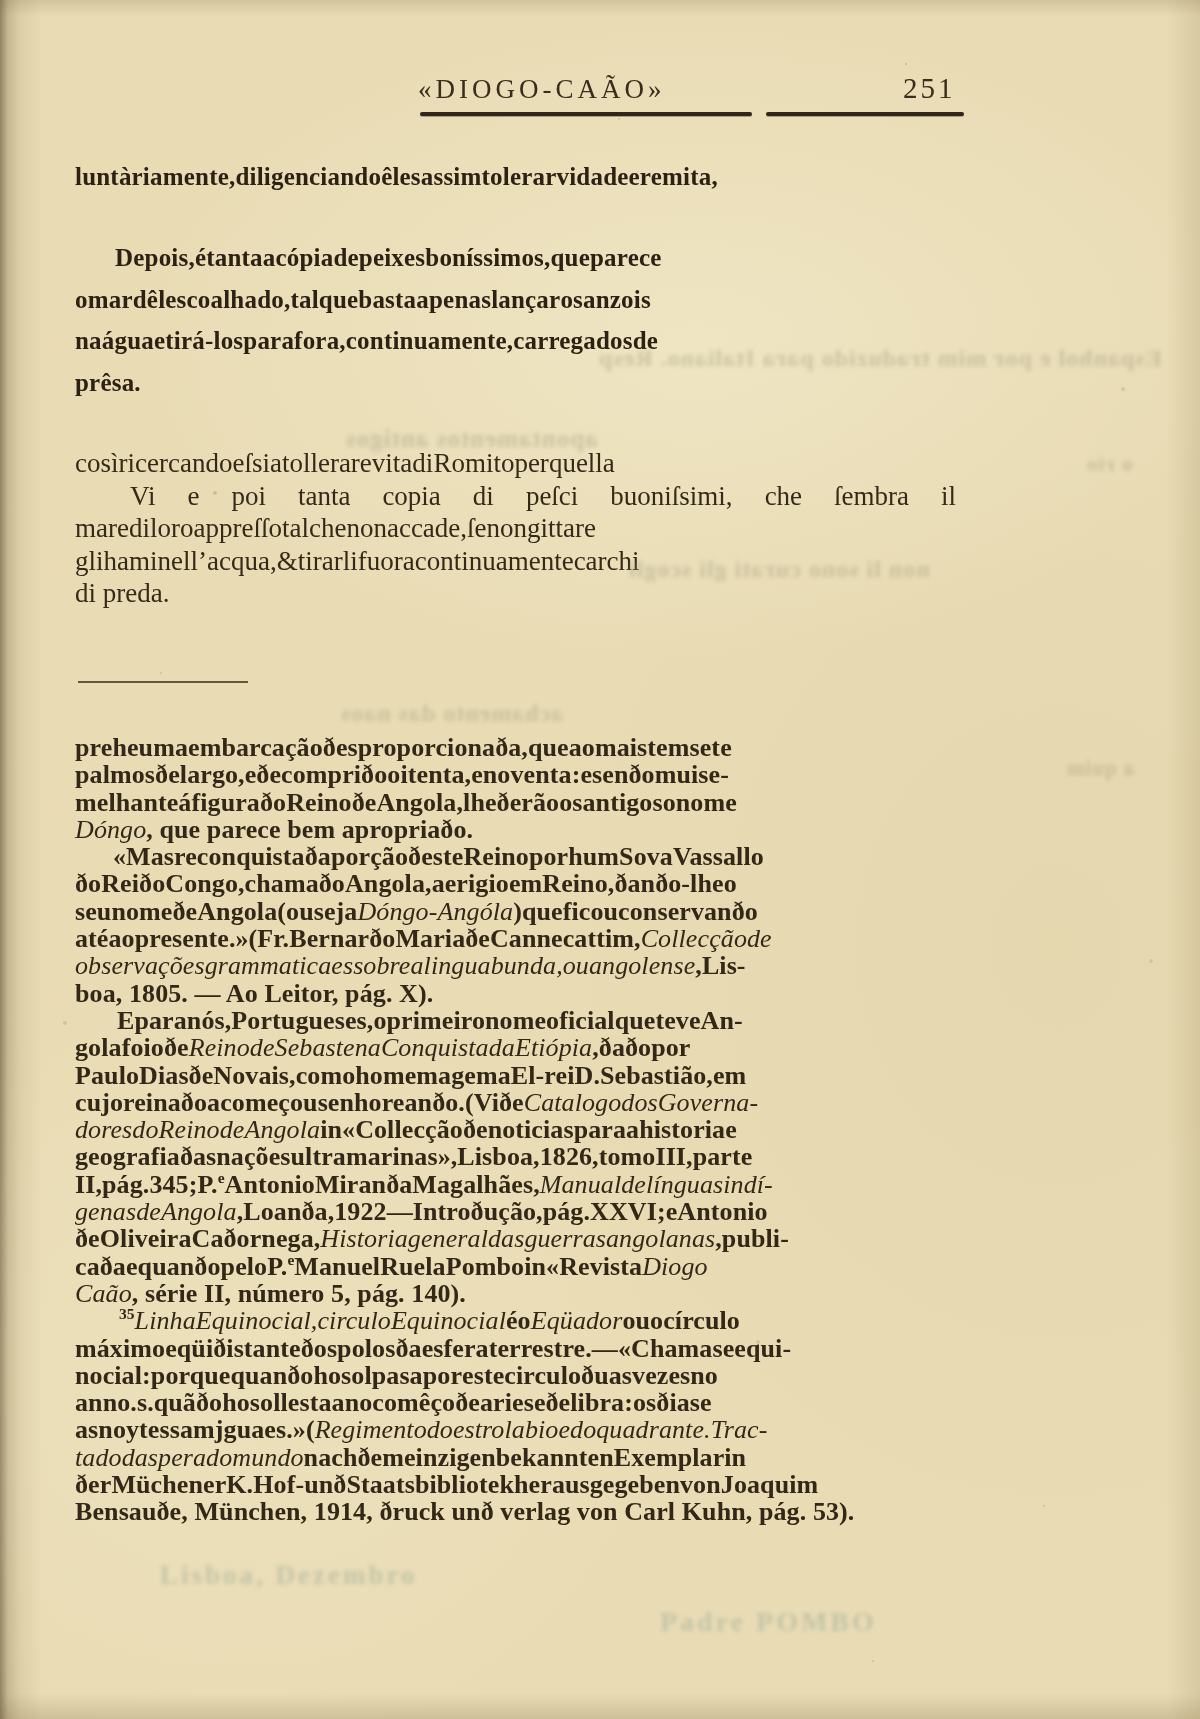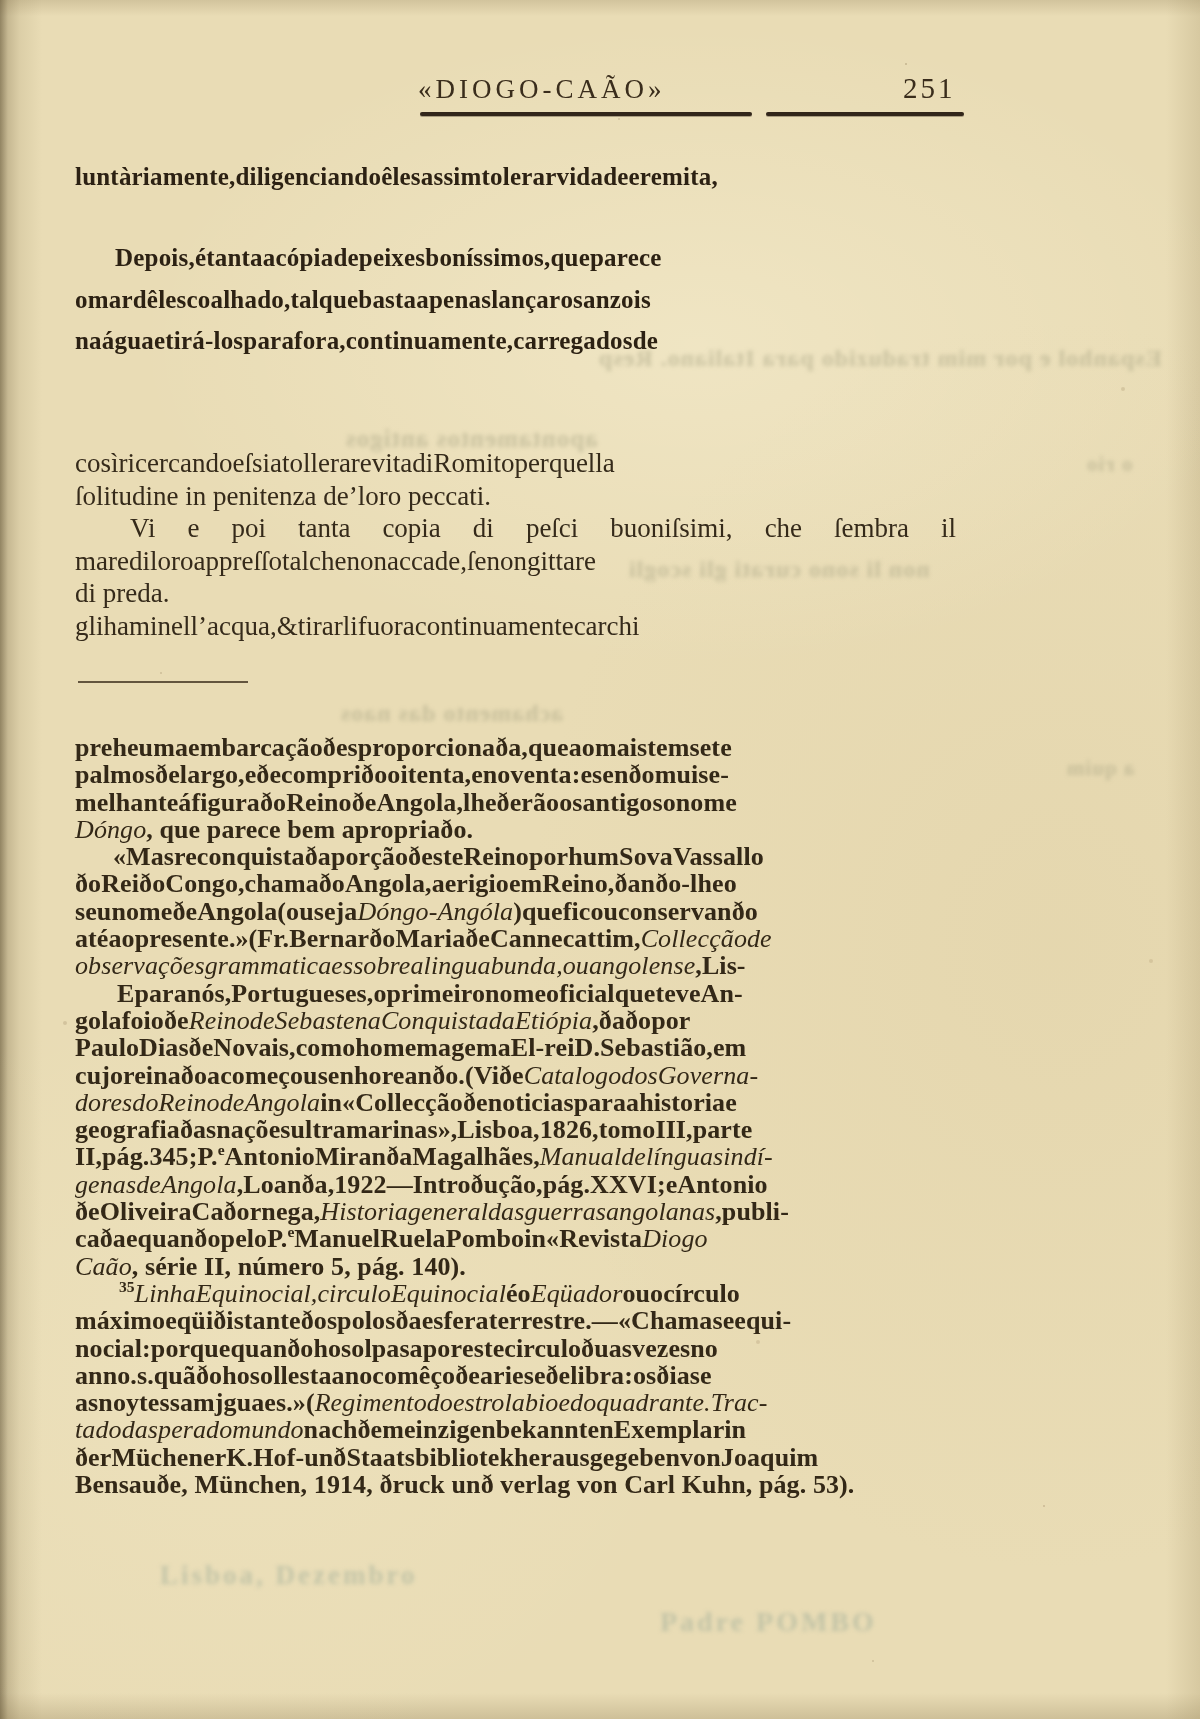--- a/index.html
+++ b/index.html
@@ -117,35 +117,35 @@
         <span class="w"><span>na</span></span>
         <span class="w"><span>água</span></span>
         <span class="w"><span>e</span></span>
         <span class="w"><span>tirá-los</span></span>
         <span class="w"><span>para</span></span>
         <span class="w"><span>fora,</span></span>
         <span class="w"><span>continuamente,</span></span>
         <span class="w"><span>carregados</span></span>
         <span class="w"><span>de</span></span>
       </div>
+      <div class="ln"><span>prêsa.</span></div>
     </div>
   <div id="itq" class="tblock">
       <div class="ln j">
         <span class="w"><span>così</span></span>
         <span class="w"><span>ricercando</span></span>
         <span class="w"><span>eſsi</span></span>
         <span class="w"><span>a</span></span>
         <span class="w"><span>tollerare</span></span>
         <span class="w"><span>vita</span></span>
         <span class="w"><span>di</span></span>
         <span class="w"><span>Romito</span></span>
         <span class="w"><span>per</span></span>
         <span class="w"><span>quella</span></span>
       </div>
-      <div class="ln"><span>ſolitudine in penitenza de’loro peccati.</span></div>
       <div class="ln j" style="padding-left: 55px; gap: 32px;">
         <span class="w"><span>Vi</span></span>
         <span class="w"><span>e</span></span>
         <span class="w"><span>poi</span></span>
         <span class="w"><span>tanta</span></span>
         <span class="w"><span>copia</span></span>
         <span class="w"><span>di</span></span>
         <span class="w"><span>peſci</span></span>
         <span class="w"><span>buoniſsimi,</span></span>
         <span class="w"><span>che</span></span>
@@ -157,31 +157,31 @@
         <span class="w"><span>di</span></span>
         <span class="w"><span>loro</span></span>
         <span class="w"><span>appreſſo</span></span>
         <span class="w"><span>talche</span></span>
         <span class="w"><span>non</span></span>
         <span class="w"><span>accade,</span></span>
         <span class="w"><span>ſe</span></span>
         <span class="w"><span>non</span></span>
         <span class="w"><span>gittare</span></span>
       </div>
-      <div class="ln"><span>di preda.</span></div>
       <div class="ln j">
         <span class="w"><span>gli</span></span>
         <span class="w"><span>hami</span></span>
         <span class="w"><span>nell’acqua,</span></span>
         <span class="w"><span>&amp;</span></span>
         <span class="w"><span>tirarli</span></span>
         <span class="w"><span>fuora</span></span>
         <span class="w"><span>continuamente</span></span>
         <span class="w"><span>carchi</span></span>
       </div>
+      <div class="ln"><span>di preda.</span></div>
     </div>
 
   <div class="fnsep"></div>
   <div id="fn" class="tblock">
       <div class="ln j">
         <span class="w"><span>pre</span></span>
         <span class="w"><span>he</span></span>
         <span class="w"><span>uma</span></span>
         <span class="w"><span>embarcação</span></span>
         <span class="w"><span>ðesproporcionaða,</span></span>
@@ -276,20 +276,21 @@
         <span class="w"><span class="it">observações</span></span>
         <span class="w"><span class="it">grammaticaes</span></span>
         <span class="w"><span class="it">sobre</span></span>
         <span class="w"><span class="it">a</span></span>
         <span class="w"><span class="it">lingua</span></span>
         <span class="w"><span class="it">bunda,</span></span>
         <span class="w"><span class="it">ou</span></span>
         <span class="w"><span class="it">angolense</span><span>,</span></span>
         <span class="w"><span>Lis-</span></span>
       </div>
+      <div class="ln"><span>boa, 1805. — Ao Leitor, pág. X).</span></div>
       <div class="ln j" style="padding-left: 42px;">
         <span class="w"><span>E</span></span>
         <span class="w"><span>para</span></span>
         <span class="w"><span>nós,</span></span>
         <span class="w"><span>Portugueses,</span></span>
         <span class="w"><span>o</span></span>
         <span class="w"><span>primeiro</span></span>
         <span class="w"><span>nome</span></span>
         <span class="w"><span>oficial</span></span>
         <span class="w"><span>que</span></span>

